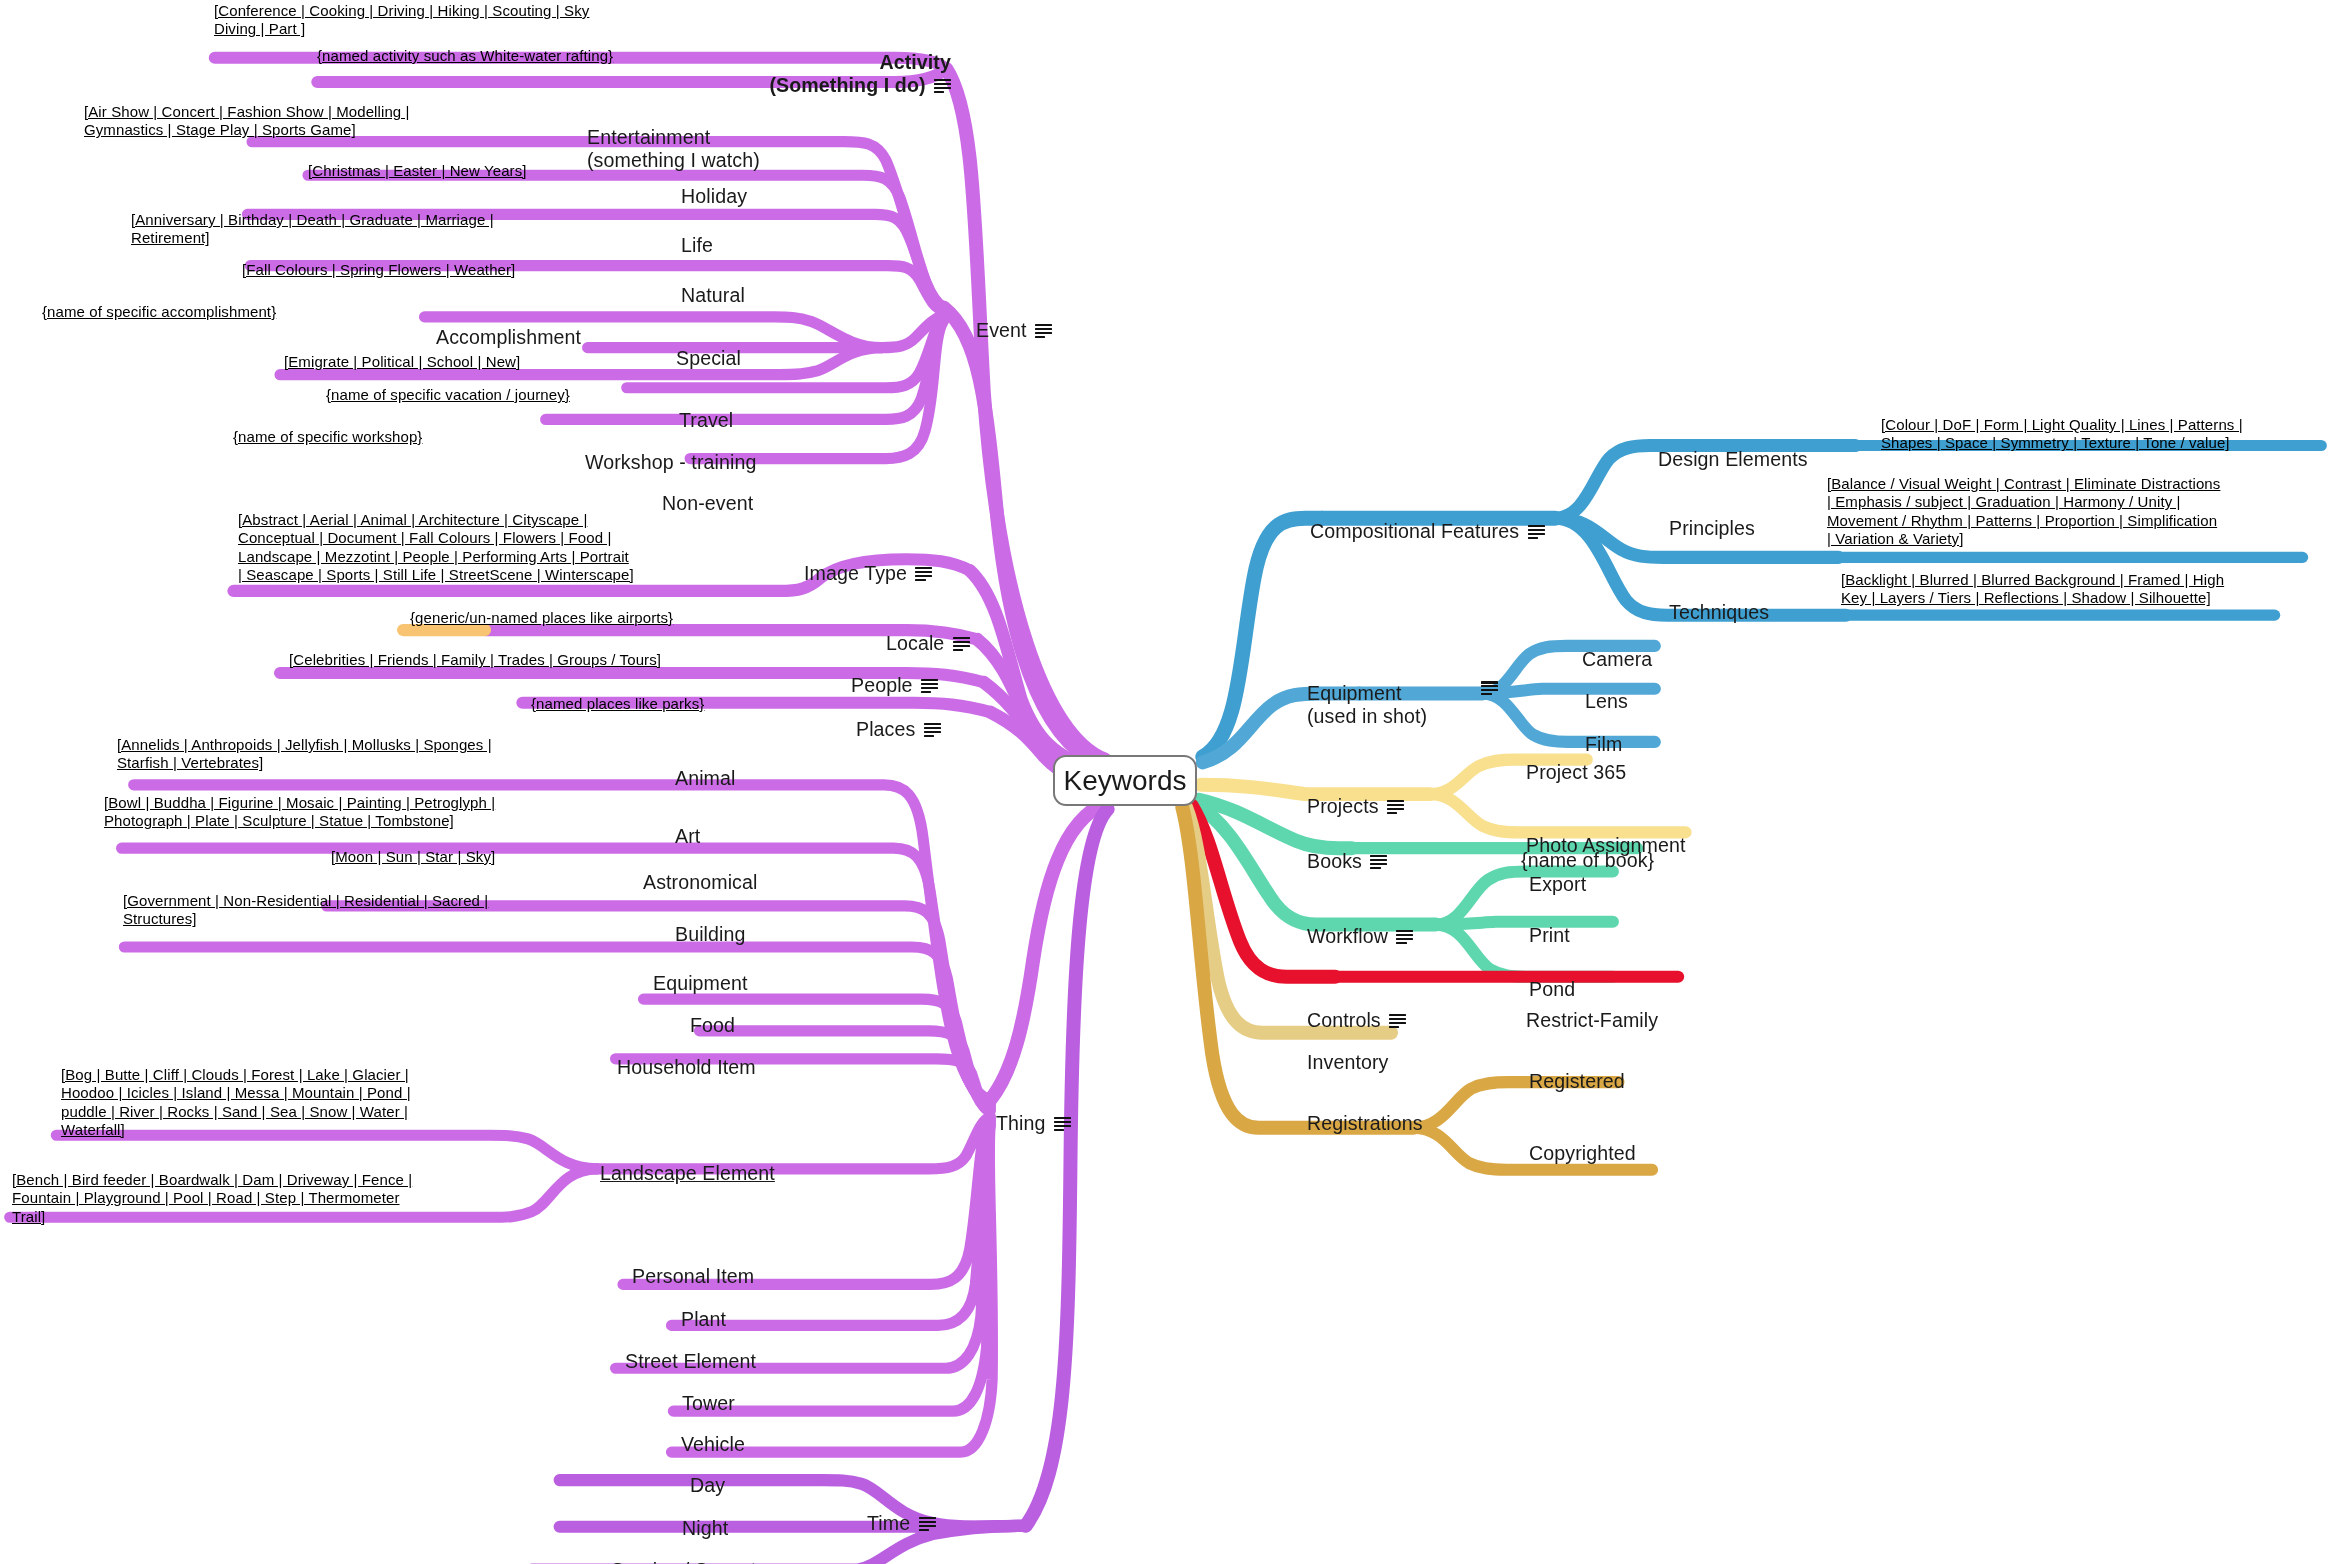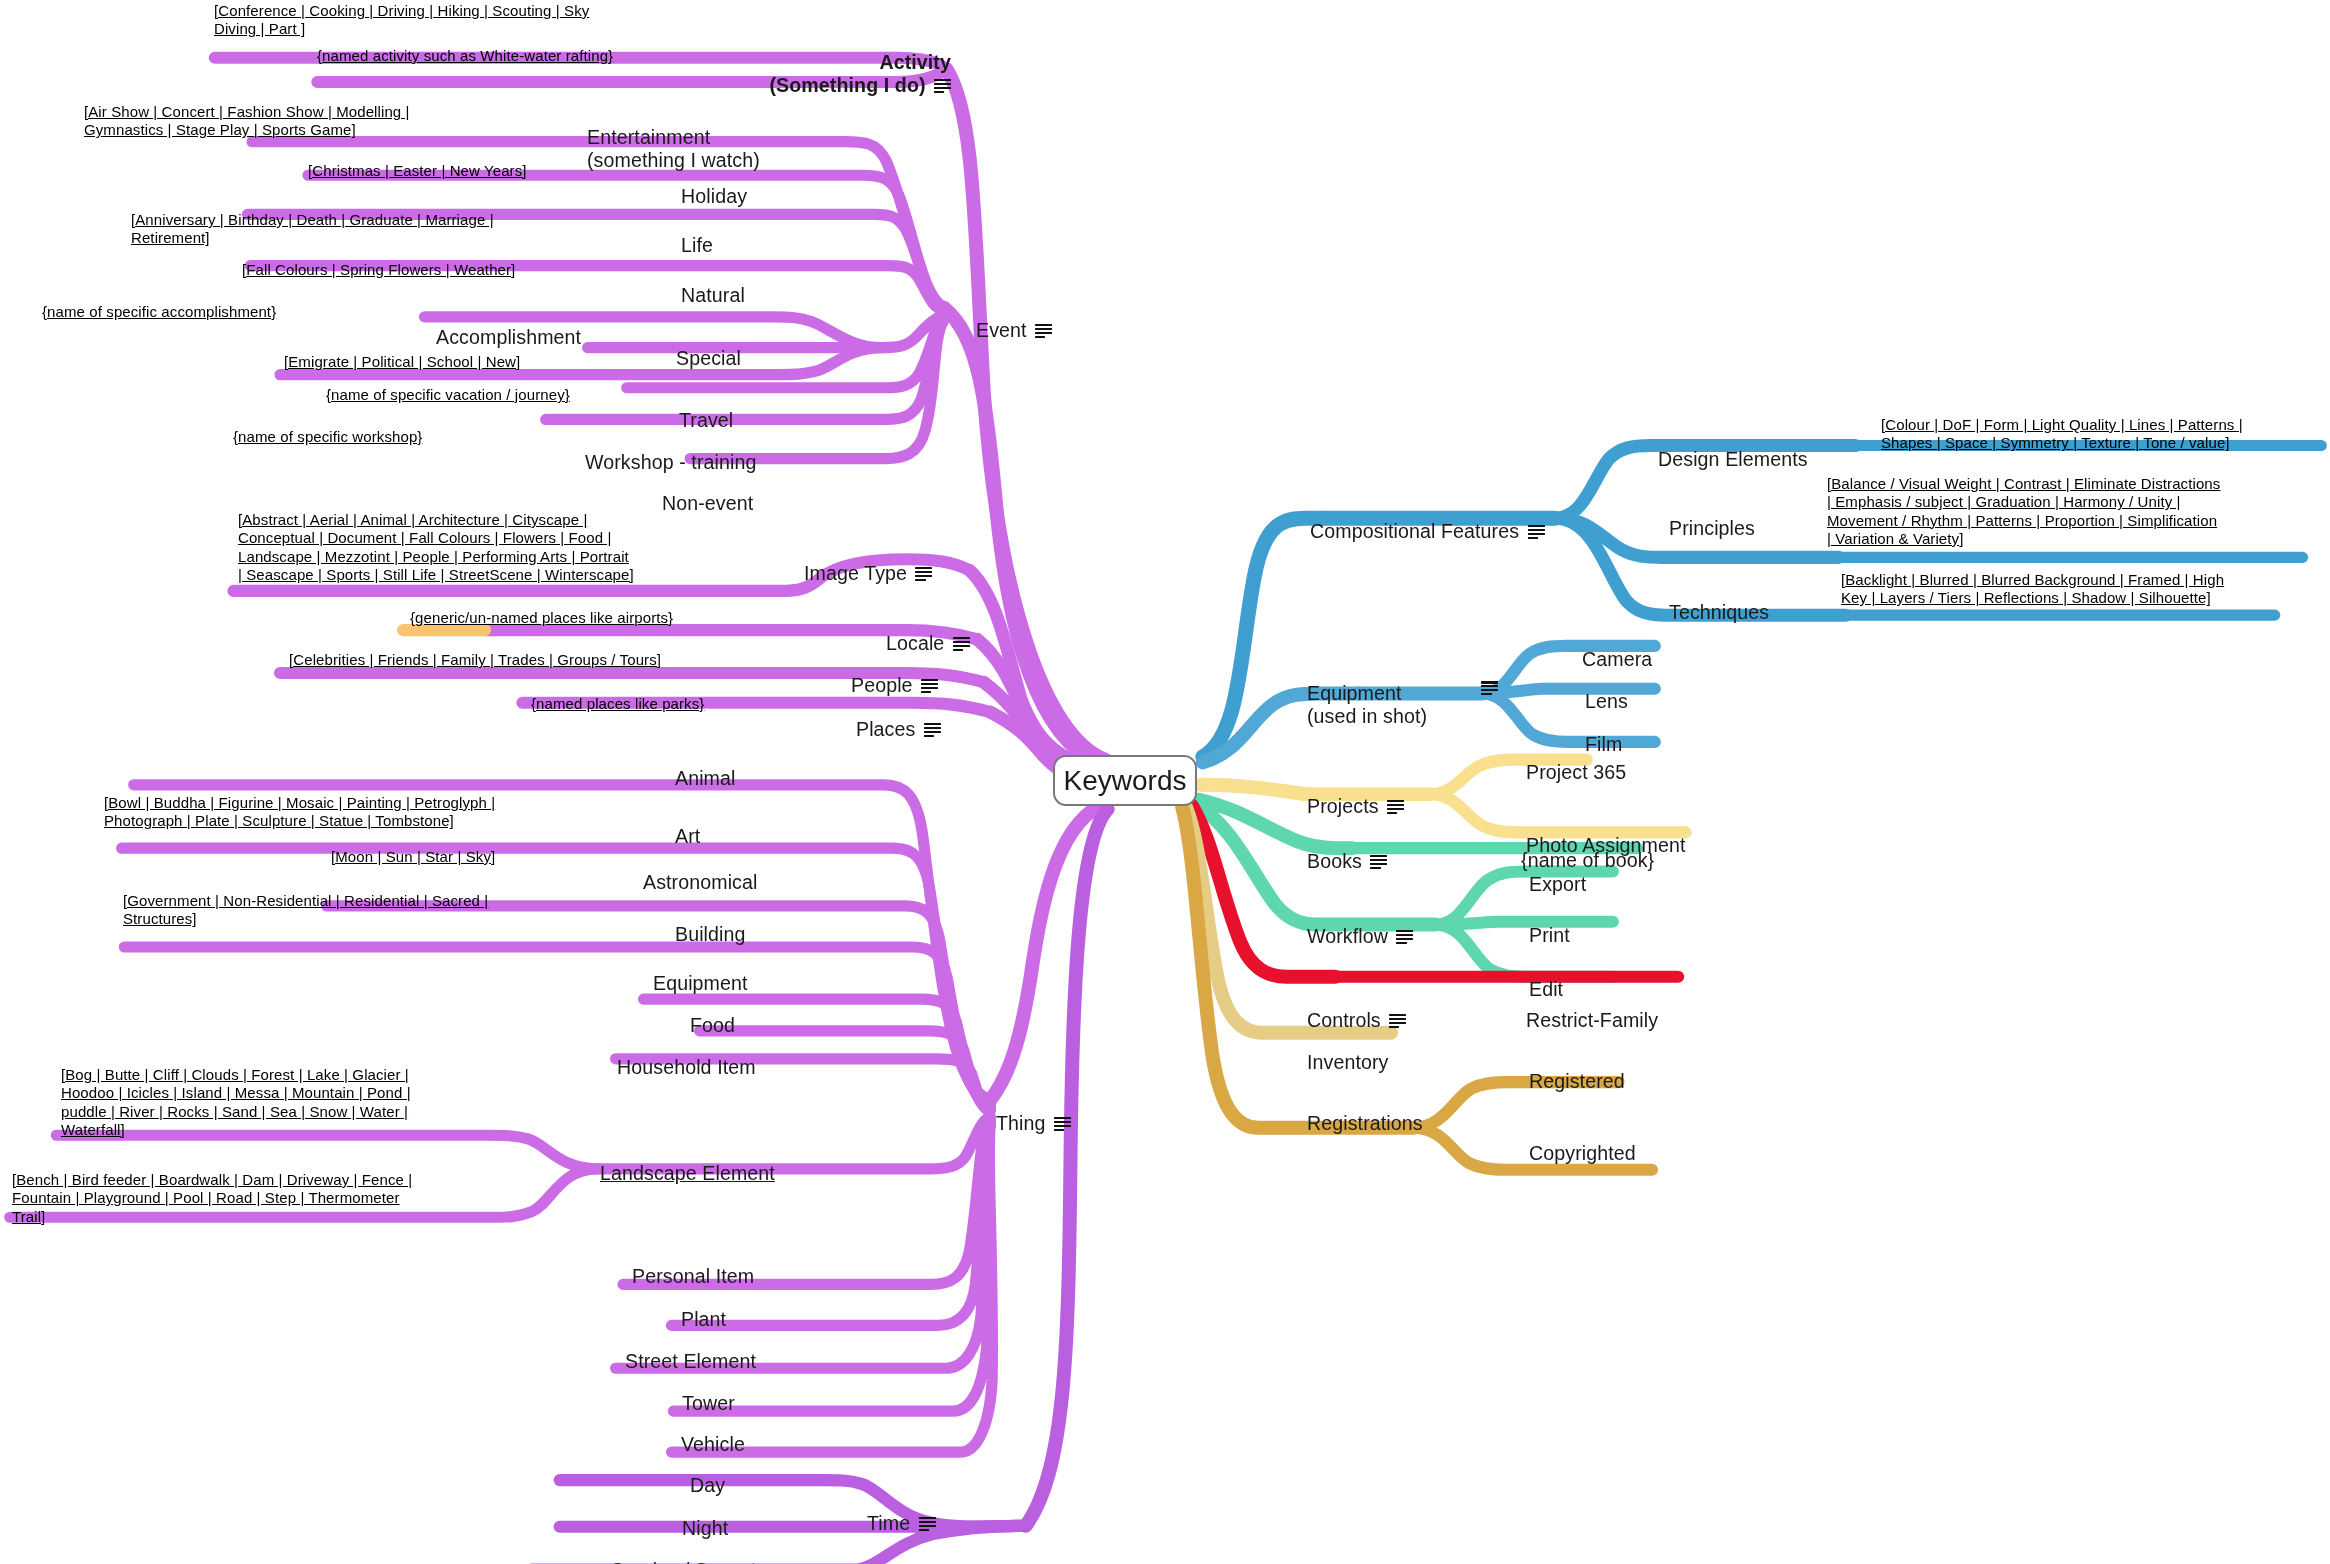--- a/index.html
+++ b/index.html
@@ -277,20 +277,22 @@
   </div>
   <div class="leaf r" style="left: 531px; top: 695px; width: 308px; white-space: pre-line;">{named places like parks}</div>
 
   <div class="node l" style="left: 996px; top: 1089px; white-space: pre-line;">
     <span>Thing</span><span class="note-icon"><i></i><i></i><i></i><i></i></span>
   </div>
 
   <div class="node l" style="left: 675px; top: 744px; white-space: pre-line;">
     <span>Animal</span>
   </div>
+  <div class="leaf r" style="left: 117px; top: 736px; width: 550px; white-space: pre-line;">[Annelids | Anthropoids | Jellyfish | Mollusks | Sponges |
+Starfish | Vertebrates]</div>
 
   <div class="node l" style="left: 675px; top: 802px; white-space: pre-line;">
     <span>Art</span>
   </div>
   <div class="leaf r" style="left: 104px; top: 794px; width: 559px; white-space: pre-line;">[Bowl | Buddha | Figurine | Mosaic | Painting | Petroglyph |
 Photograph | Plate | Sculpture | Statue | Tombstone]</div>
 
   <div class="node l" style="left: 643px; top: 848px; white-space: pre-line;">
     <span>Astronomical</span>
   </div>
@@ -410,21 +412,21 @@
   <div class="node l" style="left: 1307px; top: 902px; white-space: pre-line;">
     <span>Workflow</span><span class="note-icon"><i></i><i></i><i></i><i></i></span>
   </div>
   <div class="node l" style="left: 1529px; top: 850px; white-space: pre-line;">
     <span>Export</span>
   </div>
   <div class="node l" style="left: 1529px; top: 901px; white-space: pre-line;">
     <span>Print</span>
   </div>
   <div class="node l" style="left: 1529px; top: 955px; white-space: pre-line;">
-    <span>Edit</span>
+    <span>Pond</span>
   </div>
 
   <div class="node l" style="left: 1307px; top: 986px; white-space: pre-line;">
     <span>Controls</span><span class="note-icon"><i></i><i></i><i></i><i></i></span>
   </div>
   <div class="node l" style="left: 1526px; top: 986px; white-space: pre-line;">
     <span>Restrict-Family</span>
   </div>
 
   <div class="node l" style="left: 1307px; top: 1028px; white-space: pre-line;">

